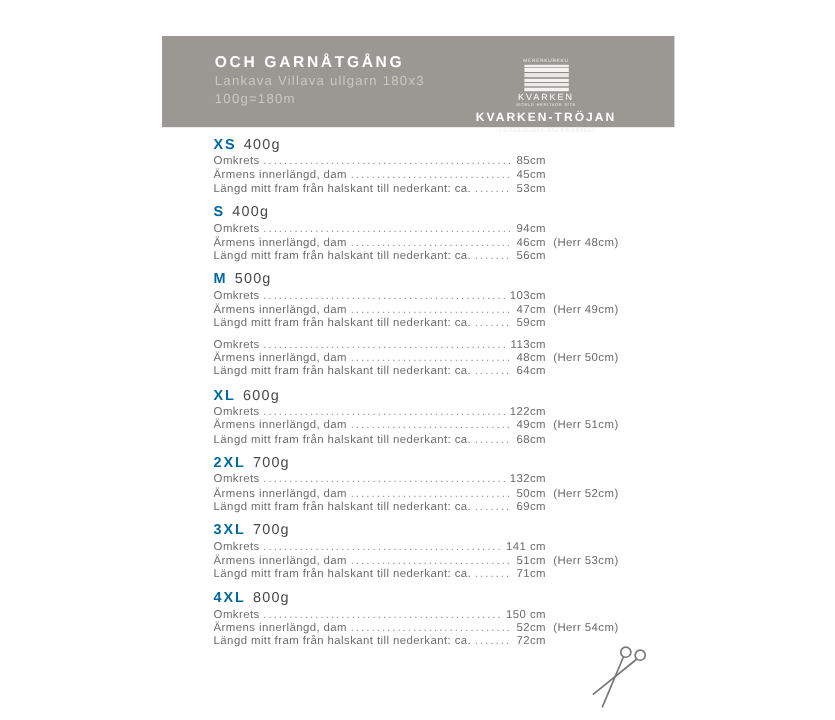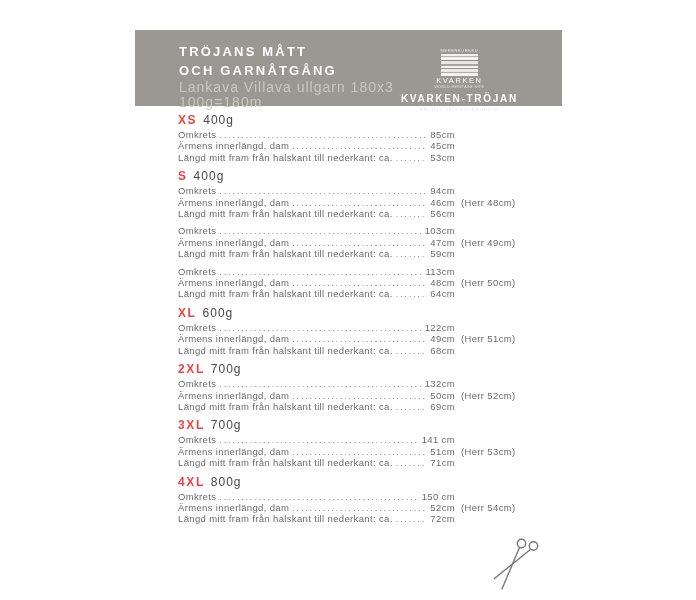--- a/index.html
+++ b/index.html
@@ -6,21 +6,21 @@
   html,body { width:696px; height:600px; background:#ffffff;
     font-family:"Liberation Sans", sans-serif; }
   .sheet { position:relative; width:696px; height:600px; overflow:hidden; background:#fff; }
 
   
   .banner { position:absolute; left:135px; top:30px; width:427px; height:76px;
     background:#9b9792; display:flex; justify-content:space-between;
     padding:12px 37px 0 44px; }
   .banner-titles .title-line { color:#ffffff; font-weight:bold; font-size:13px;
     letter-spacing:2.2px; line-height:19px; white-space:nowrap; }
-  .banner-titles .subtitle-line { color:#cbc8c4; font-size:14px; letter-spacing:1px;
+  .banner-titles .subtitle-line { color:#cbc8c4; font-size:11px; letter-spacing:1px;
     line-height:15px; white-space:nowrap; }
   .banner-titles .subtitle-line:first-of-type { margin-top:3px; }
 
   
   .logo { width:140px; text-align:center; color:#ffffff; margin-top:6px; }
   .logo-top { font-size:4px; letter-spacing:.6px; color:#f1f0ed; line-height:5px; }
   .logo-img { width:37px; height:22px; margin:1px auto 0;
     background:linear-gradient(180deg,
       #f2f1ee 0 2px, #b5b2ad 2px 3px, #f4f3f0 3px 6px, #8d8a85 6px 7px,
       #e9e7e3 7px 10px, #a8a5a0 10px 12px, #f4f3f0 12px 14px, #95928d 14px 15px,
@@ -30,42 +30,41 @@
   .logo-brand { font-size:10px; font-weight:bold; letter-spacing:1.7px;
     line-height:11px; margin-top:4px; white-space:nowrap; }
   .logo-tagline { font-size:5.5px; font-style:italic; letter-spacing:.7px;
     color:#eceae7; line-height:7px; margin-top:2px; }
 
   
   .measurements { position:absolute; left:178px; top:113px; }
   .size-section { margin-bottom:6px; }
   .size-heading { font-size:12px; line-height:14px; color:#48484a;
     font-weight:normal; margin-bottom:2px; letter-spacing:.8px; }
-  .size-label { font-weight:bold; letter-spacing:1.6px; margin-right:6px; color:#ef4444; }
+  .size-label { font-weight:bold; letter-spacing:1.6px; margin-right:6px; color:#0369a1; }
   .yarn-amount { letter-spacing:1px; }
   .m-row { position:relative; display:flex; align-items:baseline; width:277px;
     font-size:9.5px; line-height:11.4px; color:#6b6b6d; letter-spacing:.35px; }
   .row-label { white-space:nowrap; }
   .dots { flex:1; overflow:hidden; white-space:nowrap; margin:0 4px 0 3px;
     color:#8f8f91; }
   .dots::after { content:"...................................................................................................................................................."; letter-spacing:1.7px; font-size:9.5px; }
   .row-value { white-space:nowrap;text-align:center; }
   .row-note { position:absolute; left:283px; top:0; white-space:nowrap; }
 
   
   .scissors { position:absolute; left:484px; top:527px; }
 </style>
 </head>
 <body>
 
 <div class="sheet">
 
   <header class="banner">
     <div class="banner-titles">
-      <div class="title-line">TRÖJANS MÅTT</div>
       <div class="title-line">OCH GARNÅTGÅNG</div>
       <div class="subtitle-line">Lankava Villava ullgarn 180x3</div>
       <div class="subtitle-line">100g=180m</div>
     </div>
 
     <div class="logo">
       <div class="logo-top">MERENKURKKU</div>
       <div class="logo-img"></div>
       <div class="logo-name">KVARKEN</div>
       <div class="logo-sub">WORLD HERITAGE SITE</div>
@@ -106,20 +105,21 @@
           <span class="row-value">46cm</span>
           <span class="row-note">(Herr 48cm)</span>
         </div>
         <div class="m-row">
           <span class="row-label">Längd mitt fram från halskant till nederkant: ca.</span>
           <span class="dots"></span>
           <span class="row-value">56cm</span>
         </div>
       </section>
       <section class="size-section">
+        <h2 class="size-heading"><span class="size-label">M</span><span class="yarn-amount">500g</span></h2>
         <div class="m-row">
           <span class="row-label">Omkrets</span>
           <span class="dots"></span>
           <span class="row-value">103cm</span>
         </div>
         <div class="m-row">
           <span class="row-label">Ärmens innerlängd, dam</span>
           <span class="dots"></span>
           <span class="row-value">47cm</span>
           <span class="row-note">(Herr 49cm)</span>

